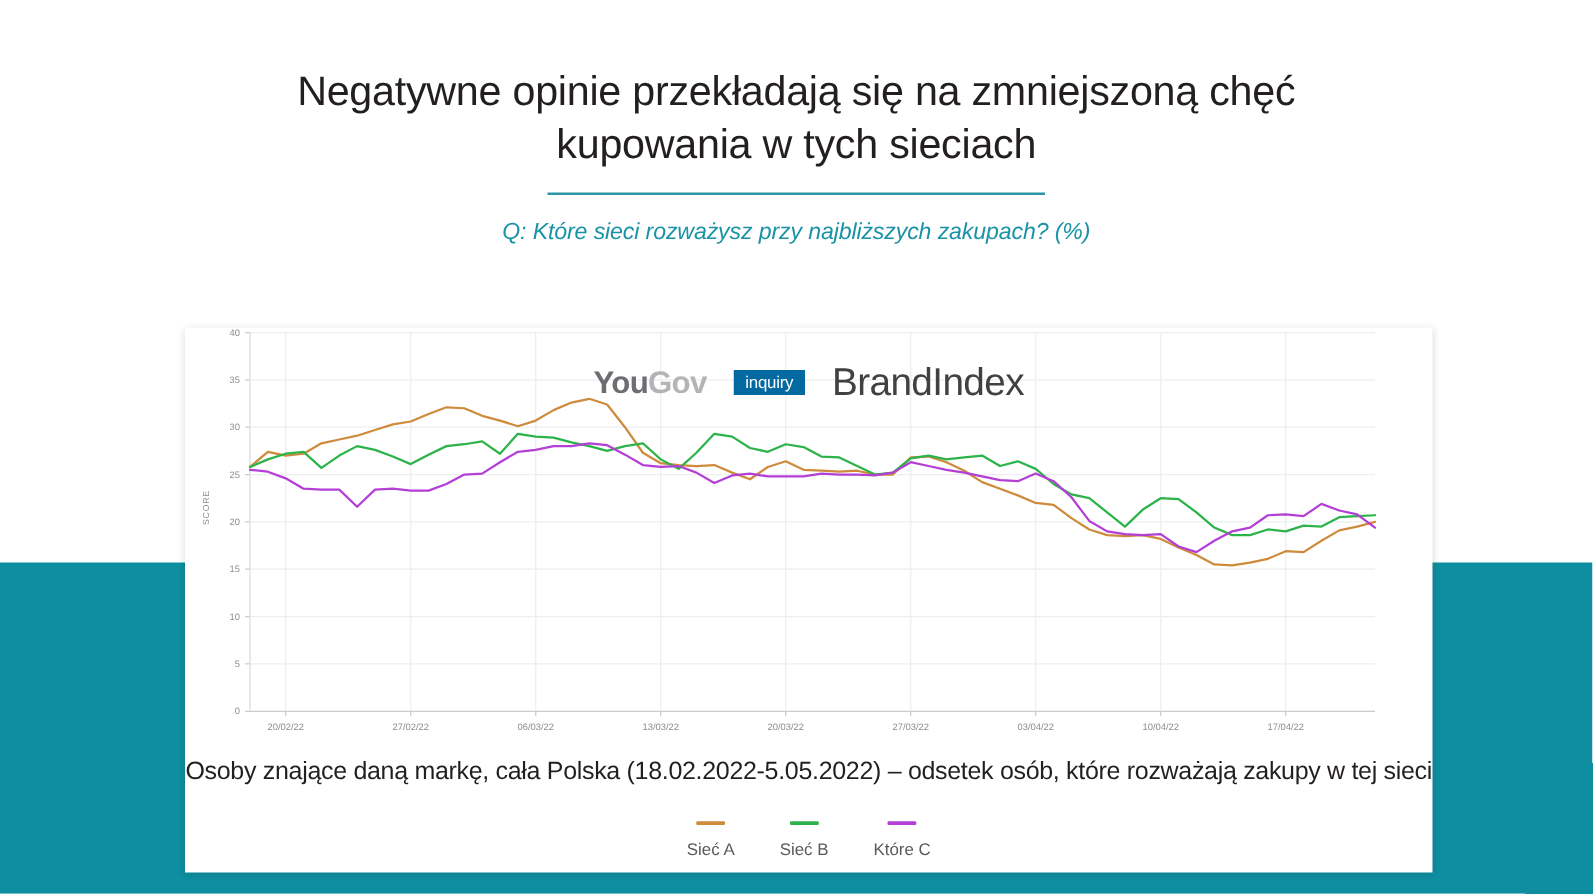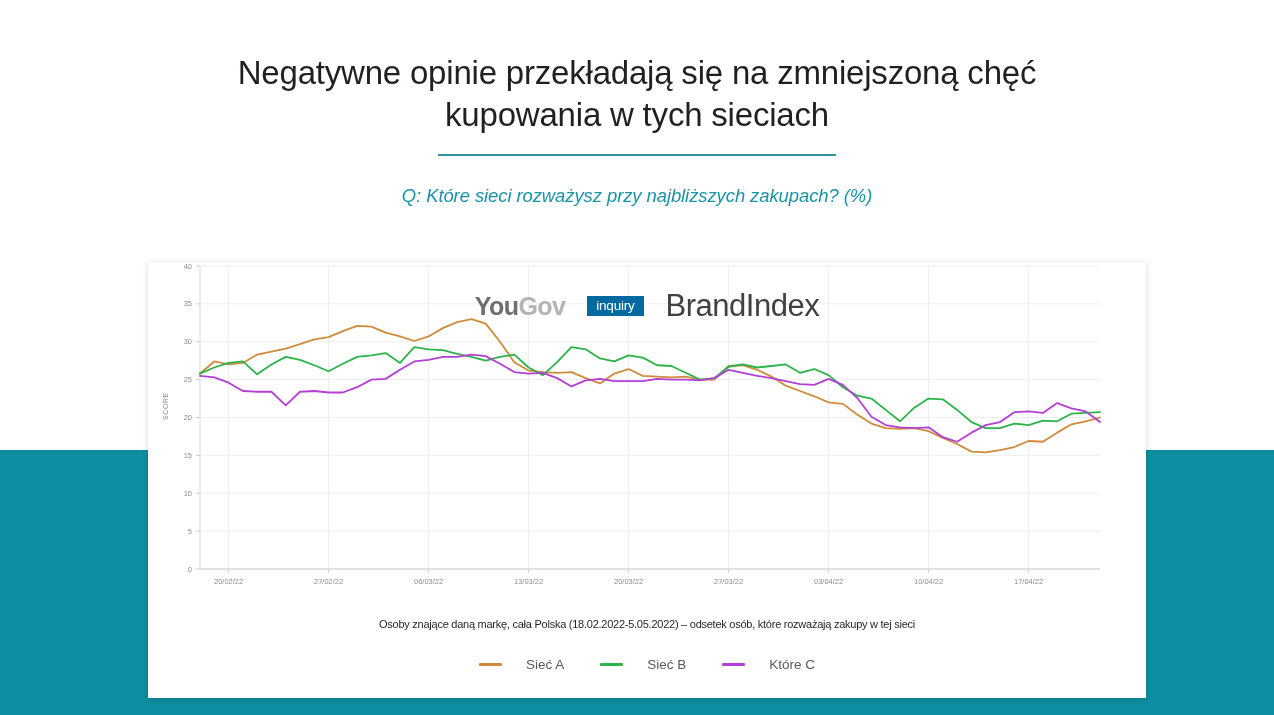--- a/index.html
+++ b/index.html
@@ -44,21 +44,21 @@
     letter-spacing: -0.2px;
     padding: 0 180px;
   }
   #title-rule {
     width: 398px;
     height: 1.5px;
     background: #2f94a4;
     margin: 18px auto 0 auto;
   }
   #subtitle {
-    margin-top: 29px;
+    margin-top: 18px;
     font-size: 18.5px;
     font-style: italic;
     color: #1a93a6;
     letter-spacing: -0.1px;
     font-weight: 400;
   }
 
   
   #chart-card {
     position: absolute;
@@ -117,37 +117,37 @@
     transform: rotate(-90deg);
     transform-origin: left top;
     font-size: 7px;
     color: #8a8d90;
     letter-spacing: 0.6px;
   }
 
   #chart-caption {
     position: absolute;
     left: 0; right: 0;
-    top: 356px;
+    top: 344px;
     text-align: center;
-    font-size: 11px;
+    font-size: 20px;
     color: #231f20;
     letter-spacing: -0.25px;
   }
 
   #legend {
     position: absolute;
     left: 0; right: 0;
     top: 395px;
     display: flex;
     justify-content: center;
     align-items: center;
     gap: 36px;
   }
-  .legend-item { display: flex; align-items: center; gap: 24px; }
+  .legend-item { display: flex; align-items: center; gap: 12px; flex-direction: column; }
   .legend-swatch { width: 23px; height: 3px; border-radius: 1px; }
   .legend-label { font-size: 13.5px; color: #58595b; }
 </style>
 </head>
 <body>
 
 <div id="slide">
 
   <div id="teal-band"></div>
 

